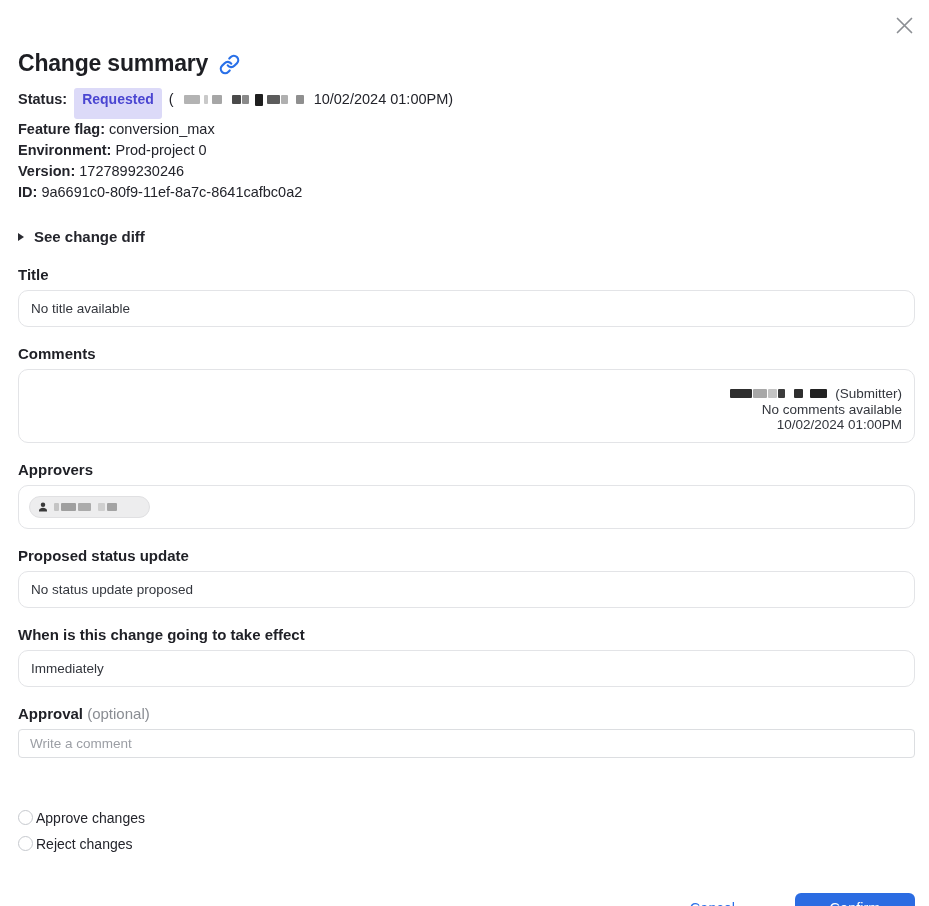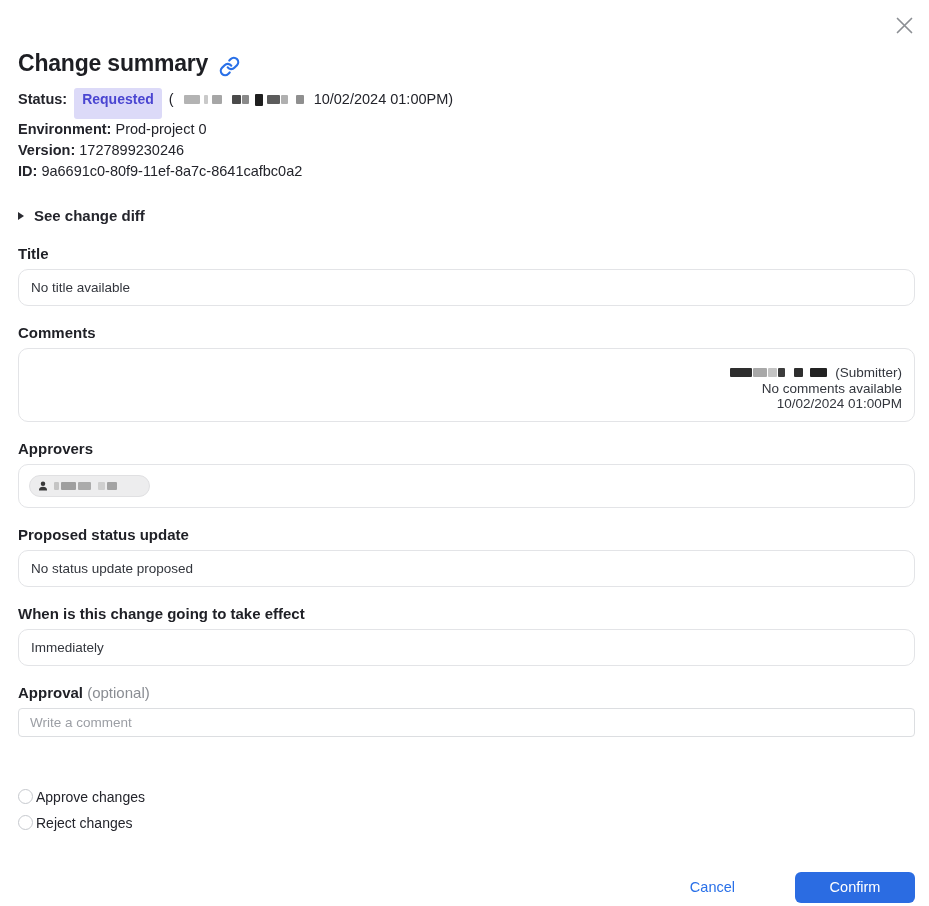--- a/index.html
+++ b/index.html
@@ -19,21 +19,21 @@
     position: absolute; top: 13px; right: 13px;
     width: 24px; height: 24px;
     background: none; border: none; padding: 0;
     cursor: pointer; display: flex; align-items: center; justify-content: center;
   }
 
   
   .page-title {
     margin: 0; padding-top: 50px;
     font-size: 23px; font-weight: 700; color: #1d1e23;
-    display: flex; align-items: flex-end; gap: 11px;
+    display: flex; align-items: center; gap: 11px;
     letter-spacing: -0.2px;
   }
   .link-icon { display: inline-flex; margin-top: 2px; cursor: pointer; }
 
   
   .meta { margin-top: 11px; }
   .meta-row { font-size: 14.5px; line-height: 21px; color: #23242b; }
   .meta-label { font-weight: 700; }
   .badge {
     display: inline-block;
@@ -145,20 +145,24 @@
 
   <div class="meta">
     <div class="meta-row">
       <span class="meta-label">Status:</span><span class="badge">Requested</span><span>(</span>
       <span style="margin:0 2px 0 6px">
         <span class="rb" style="width:16px;background:#b3b3b3"></span><span class="rb" style="width:4px;background:#c9c9c9"></span><span class="rb" style="width:10px;background:#a6a6a6;margin-right:10px"></span><span class="rb" style="width:9px;background:#4a4a4a;margin-right:1px"></span><span class="rb" style="width:7px;background:#8a8a8a;margin-right:6px"></span><span class="rb tall" style="width:8px;background:#1e1e1e"></span><span class="rb" style="width:13px;background:#5c5c5c;margin-right:1px"></span><span class="rb" style="width:7px;background:#b0b0b0;margin-right:8px"></span><span class="rb" style="width:8px;background:#8f8f8f"></span>
       </span>
       <span>10/02/2024 01:00PM)</span>
     </div>
     <div class="meta-row">
+      <span class="meta-label">Feature flag:</span>
+      <span>conversion_max</span>
+    </div>
+    <div class="meta-row">
       <span class="meta-label">Environment:</span>
       <span>Prod-project 0</span>
     </div>
     <div class="meta-row">
       <span class="meta-label">Version:</span>
       <span>1727899230246</span>
     </div>
     <div class="meta-row">
       <span class="meta-label">ID:</span>
       <span>9a6691c0-80f9-11ef-8a7c-8641cafbc0a2</span>

